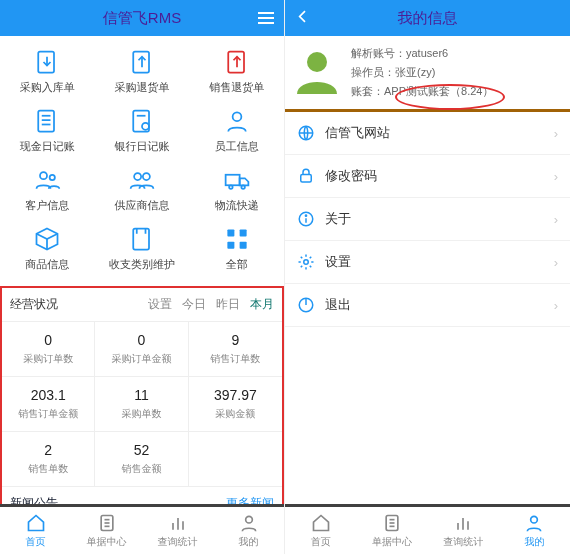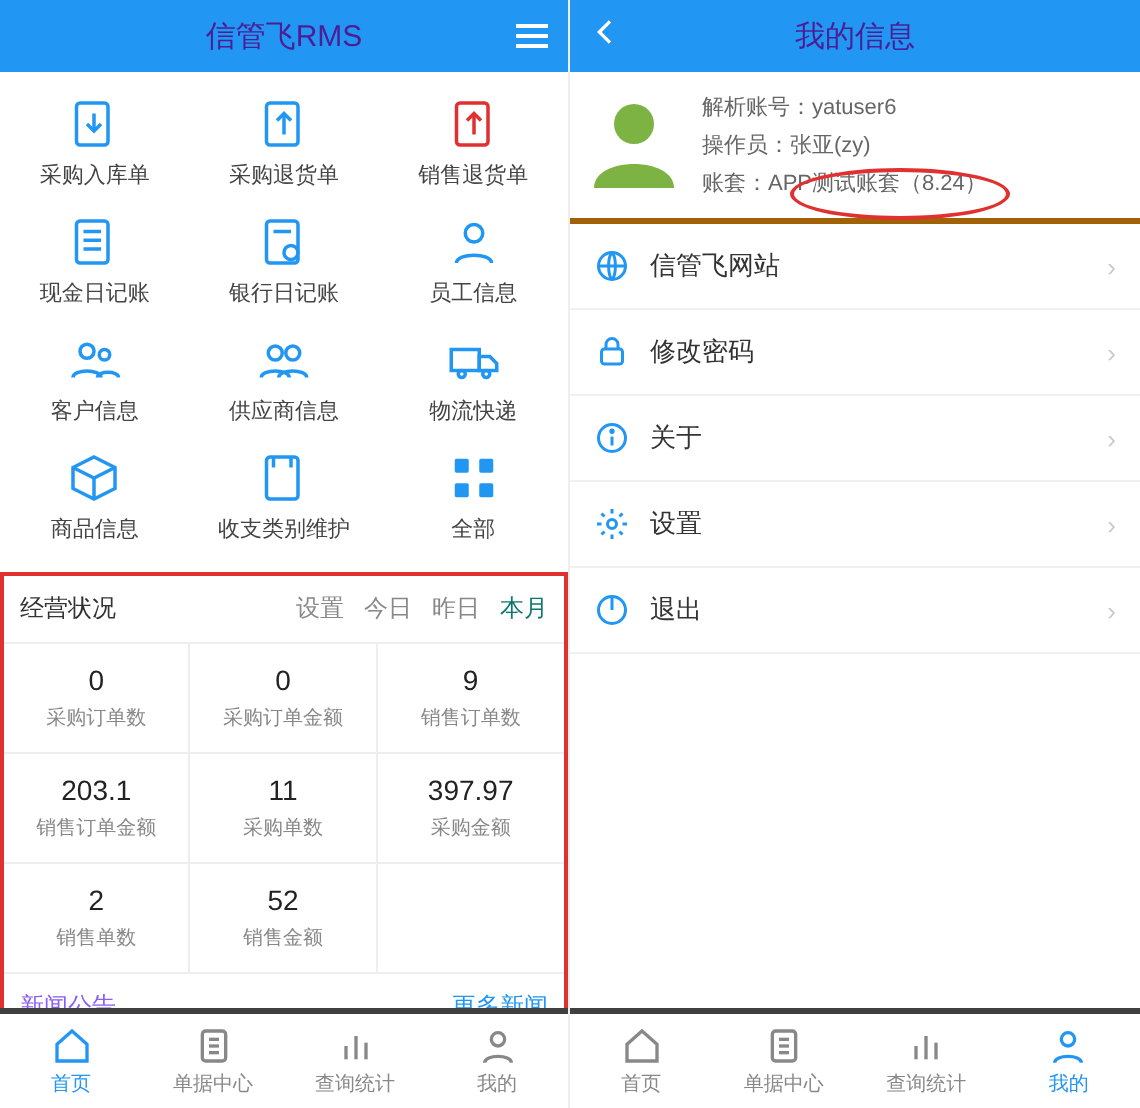--- a/index.html
+++ b/index.html
@@ -29,21 +29,21 @@
   .panel-hd .lk { color: #888; margin-left: 10px; }
   .panel-hd .lk.active { color: #0f766e; }
 
   .stats { display: grid; grid-template-columns: repeat(3, 1fr); border-top: 1px solid #eee; }
   .scell { border-right: 1px solid #eee; border-bottom: 1px solid #eee; padding: 10px 4px; text-align: center; }
   .scell:nth-child(3n) { border-right: none; }
   .sval { font-size: 14px; color: #222; }
   .slab { font-size: 10px; color: #888; margin-top: 4px; }
 
   .news-row { display: flex; align-items: center; padding: 8px; font-size: 12px; }
-  .news-row .nt { flex: 1; color: #8b5cf6; }
+  .news-row .nt { flex: 1; color: #0f172a; }
   .news-row .more { color: #2196f3; }
   .dot { width: 6px; height: 6px; background: #2196f3; border-radius: 50%; margin: 6px 10px; }
 
   
   .tabbar { height: 50px; border-top: 3px solid #404040; display: flex; }
   .tab { flex: 1; display: flex; flex-direction: column; align-items: center; justify-content: center; gap: 2px; color: #888; }
   .tab.active { color: #2196f3; }
   .tab svg { width: 20px; height: 20px; }
   .tablab { font-size: 10px; }
 

